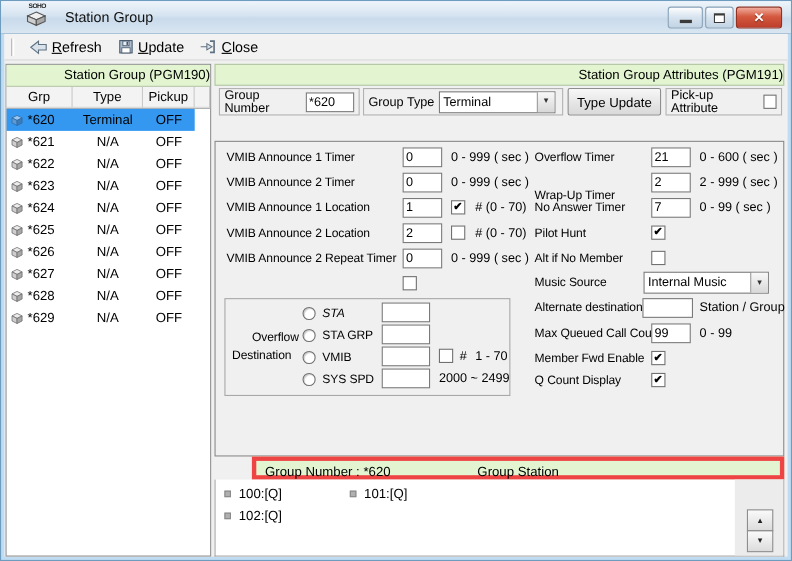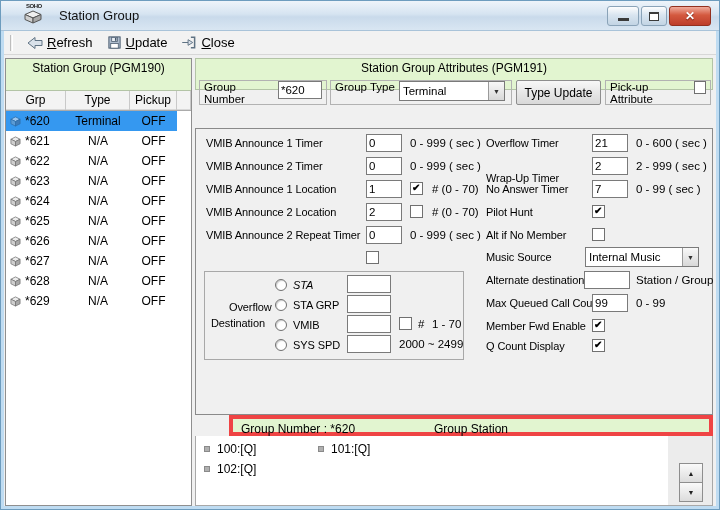--- a/index.html
+++ b/index.html
@@ -34,40 +34,40 @@
              border-bottom:1px solid #d7d7d7; display:flex; align-items:center; }
   .grip { width:3px; height:16px; border-left:1px solid #bdbdbd; border-right:1px solid #fff; margin:0 7px 0 6px; }
   .tbtn { display:flex; align-items:center; gap:4px; background:transparent; border:none;
           font:13px "Liberation Sans",sans-serif; padding:2px 7px; cursor:default; }
   .tbtn span { display:inline-block; }
   .tbtn span::first-letter { text-decoration:underline; }
 
   
   .left-panel { position:absolute; left:1px; top:27px; width:187px; height:448px;
                 background:#fff; border:1px solid #8f8f8f; }
-  .green-bar { background:#e2f5d0; border-bottom:1px solid #b3c4a6; height:32px;
-               line-height:19px; text-align:center; font-size:12px; }
+  .green-bar { background:#e2f5d0; border-bottom:1px solid #b3c4a6; height:20px;
+               line-height:19px; text-align:right; font-size:12px; }
   .lp-cols { display:flex; height:20px; background:#f3f3f3; border-bottom:1px solid #ababab; }
   .lp-col { border-right:1px solid #c9c9c9; text-align:center; line-height:19px; font-size:12px;
             box-shadow:inset 0 -1px 0 #d8d8d8; }
   .c-grp{width:60px;} .c-type{width:64px;} .c-pick{width:47px;} .c-blank{flex:1;}
   .lp-row { display:flex; height:20px; align-items:center; font-size:12px; }
   .lp-row.selected { background:linear-gradient(#3598f0,#3598f0) no-repeat 0 0 / 171px 100%; }
   .cell-grp { width:60px; display:flex; align-items:center; gap:4px; padding-left:4px; }
   .cell-type { width:64px; text-align:center; }
   .cell-pick { width:47px; text-align:center; }
 
   
   .right-panel { position:absolute; left:191px; top:27px; width:518px; height:448px; }
   .rp-header { position:absolute; left:0; top:0; width:518px; }
   .rp-header .green-bar { border:1px solid #b3c4a6; }
 
   .controls-row { position:absolute; left:0; top:21px; width:518px; height:27px; }
   .cbox { position:absolute; top:1px; height:25px; border:1px solid #b2b2b2;
-          display:flex; font-size:11.5px; padding:0 4px; gap:4px; }
+          display:flex; align-items:center; font-size:11.5px; padding:0 4px; gap:4px; }
   .cbox .tin { position:static; }
   .btn { background:linear-gradient(#f7f7f7,#e4e4e4 60%,#d9d9d9); border:1px solid #8e8e8e;
          border-radius:2px; font:12px "Liberation Sans",sans-serif; cursor:default; }
   .type-update { position:absolute; left:321px; top:1px; width:85px; height:25px; }
 
   .tabs { position:absolute; left:2px; top:49px; height:22px; right:0; }
   .tab { display:inline-block; border:1px solid #8a8a8a; border-bottom:none;
          border-radius:2px 2px 0 0; background:#f0f0f0; padding:0 8px; margin-right:1px;
          font-size:11.5px; position:relative; top:4px; height:18px; line-height:17px; z-index:1; }
   .tab.active { top:0; height:22px; line-height:21px; z-index:3; box-shadow:0 2px 0 #f0f0f0; }

